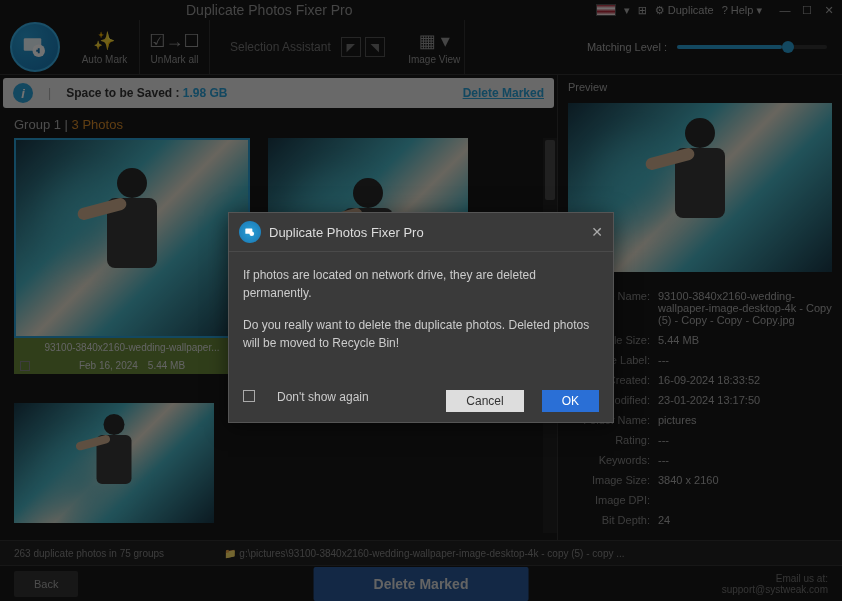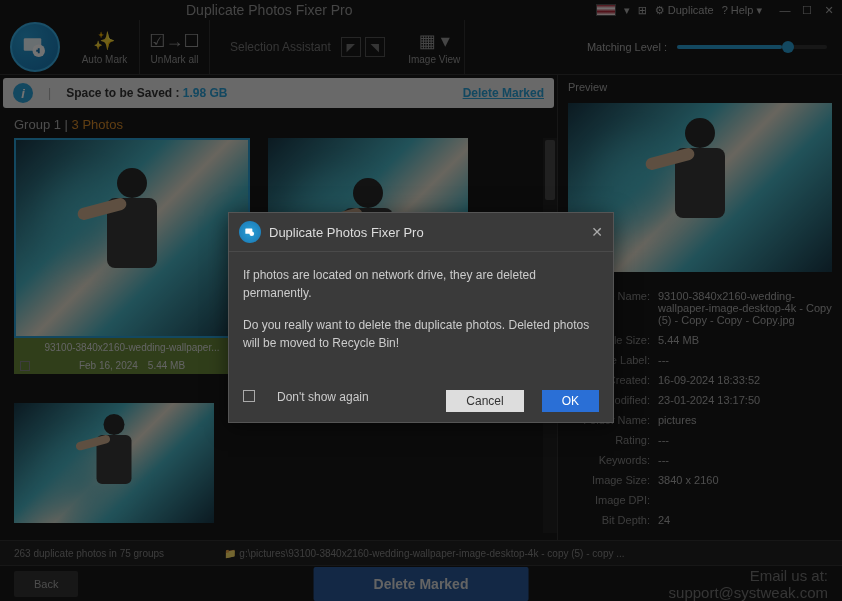--- a/index.html
+++ b/index.html
@@ -49,21 +49,21 @@
 .preview-header{padding:6px 10px;color:#aaa;font-size:11px}
 .preview-img{margin:4px 10px;height:170px;background:linear-gradient(135deg,#1a3a4a 0%,#4ab5c5 35%,#e8e0d0 50%,#4ab5c5 65%,#1a3a4a 100%);position:relative;overflow:hidden}
 .meta-table{padding:10px;font-size:11px;color:#999}
 .meta-row{display:flex;padding:4px 0}
 .meta-label{width:90px;text-align:right;padding-right:8px;color:#888}
 .meta-value{flex:1;color:#aaa}
 .statusbar{height:25px;background:#222;display:flex;align-items:center;padding:0 14px;color:#888;font-size:10px;gap:60px;border-top:1px solid #333}
 .footer{height:36px;background:#1a1a1a;display:flex;align-items:center;padding:0 14px;gap:20px;border-top:1px solid #333;position:relative}
 .btn{padding:7px 20px;background:#333;color:#aaa;font-size:11px;border:none;cursor:pointer;border-radius:2px}
 .btn-primary{background:#2a5a9a;color:#ddd;padding:9px 60px;font-size:14px;font-weight:bold;position:absolute;left:50%;transform:translateX(-50%)}
-.email{margin-left:auto;color:#777;font-size:15px;text-align:right}
+.email{margin-left:auto;color:#777;font-size:10px;text-align:right}
 .overlay{position:absolute;inset:0;background:rgba(0,0,0,0.55);z-index:10}
 .dialog{position:absolute;left:228px;top:212px;width:386px;background:#3a3a3a;z-index:20;border:1px solid #555;box-shadow:0 4px 20px rgba(0,0,0,0.5)}
 .dialog-title{display:flex;align-items:center;padding:8px 10px;gap:8px;color:#ddd;font-size:13px;border-bottom:1px solid #4a4a4a}
 .dialog-title .close{margin-left:auto;cursor:pointer;color:#aaa;font-size:14px}
 .dialog-logo{width:22px;height:22px;background:radial-gradient(circle,#2a9fd6,#1976b2);border-radius:50%;display:flex;align-items:center;justify-content:center}
 .dialog-body{padding:14px;color:#ccc;font-size:12px;line-height:1.5}
 .dialog-body p{margin-bottom:14px}
 .dialog-footer{display:flex;align-items:flex-start;padding:10px 14px;gap:18px}
 .dialog-chk{width:12px;height:12px;border:1px solid #aaa;margin-right:4px}
 .dialog-footer .spacer{flex:1}

